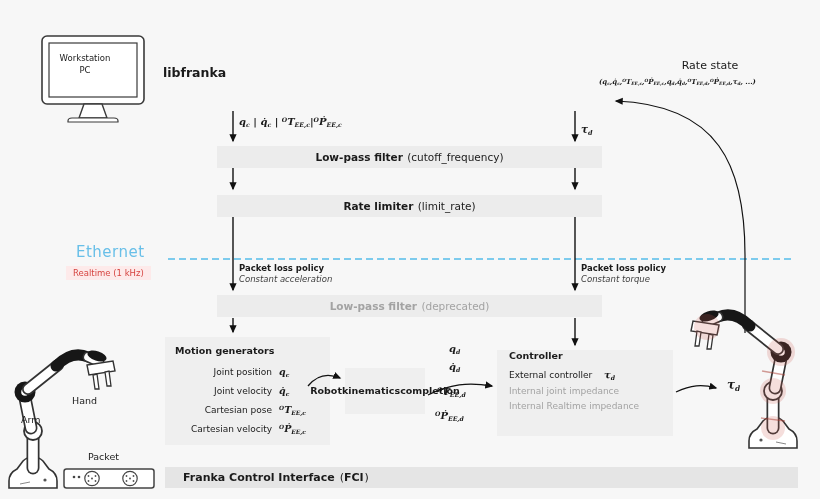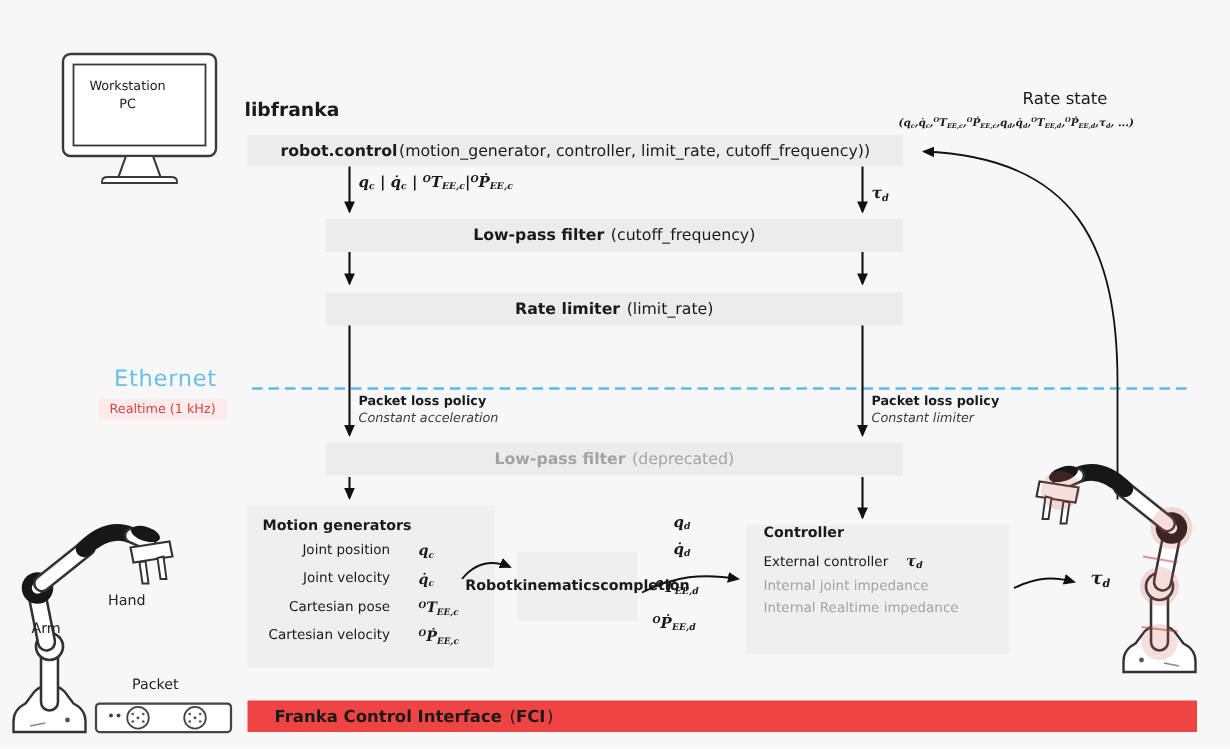--- a/index.html
+++ b/index.html
@@ -28,49 +28,45 @@
   #realtime-badge{left:66px;top:266px;background:#fdeaea;color:#d64541;font-size:8.5px;padding:2px 7px}
   .pll{position:absolute;z-index:4;font-size:8.5px;line-height:1.35}
   .pll .t{font-weight:bold}
   .pll .s{font-style:italic;color:#3d3d3d}
   #pll-left{left:239px;top:263px}
   #pll-right{left:581px;top:263px}
   #robot-state-title{left:645px;top:59px;width:130px;text-align:center;font-size:11px}
   #robot-state-formula{left:599px;top:77px;font-size:7px;white-space:nowrap}
   #mg-box{left:165px;top:337px;width:165px;height:108px;background:#efefef;z-index:1}
   #mg-box .mg-title{font-size:9.5px;font-weight:bold;margin:8px 0 6px 10px}
-  .mg-row{display:flex;justify-content:flex-end;align-items:flex-start;gap:19px;padding-right:5px;height:19px;font-size:9px}
+  .mg-row{display:flex;justify-content:flex-end;align-items:center;gap:7px;padding-right:5px;height:19px;font-size:9px}
   .mg-row .math{font-size:9.5px;min-width:46px;text-align:left}
   #kin-box{left:345px;top:368px;width:80px;height:46px;background:#efefef;z-index:1;
            display:flex;flex-direction:row;align-items:center;justify-content:center;
            font-size:9.5px;font-weight:bold;line-height:1.25;text-align:center}
   .qd{position:absolute;z-index:4;font-size:10px}
   #ctrl-box{left:497px;top:350px;width:176px;height:86px;background:#efefef;z-index:1;font-size:9px}
   #ctrl-box .c-title{font-size:9.5px;font-weight:bold;margin:0 0 8px 12px}
   .c-row{margin:0 0 5px 12px;white-space:nowrap}
   .c-row .math{font-size:10px;margin-left:9px}
   #tau-out{left:727px;top:378px;font-size:12px}
-  #fci-bar{left:165px;top:467px;width:633px;height:21px;background:#ef4444;z-index:1;
+  #fci-bar{left:165px;top:467px;width:633px;height:21px;background:#e5e5e5;z-index:1;
            display:flex;align-items:center;padding-left:18px;font-size:11px}
   #fci-bar .sp{margin-left:4px}
   .hwlabel{position:absolute;z-index:4;font-size:9.5px;color:#222}
   #hand-label{left:72px;top:395px}
   #arm-label{left:21px;top:414px}
   #control-label{left:88px;top:451px}
   #ws-label{left:50px;top:53px;width:70px;text-align:center;font-size:8.5px;line-height:1.4;z-index:4}
 </style>
 </head>
 <body>
 
 <div class="canvas">
 
-  <div class="gbox boxes" id="robot-control-box">
-    <b>robot.control</b>
-      <span>(motion_generator, controller, limit_rate, cutoff_frequency))</span>
-  </div>
   <div class="gbox boxes" id="lowpass-box">
     <b>Low-pass filter</b>&nbsp;<span>(cutoff_frequency)</span>
   </div>
   <div class="gbox boxes" id="rate-box">
     <b>Rate limiter</b>&nbsp;<span>(limit_rate)</span>
   </div>
   <div class="gbox boxes" id="deprecated-box">
     <b>Low-pass filter</b>&nbsp;<span>(deprecated)</span>
   </div>
 
@@ -121,21 +117,21 @@
   <div class="txt math" id="left-cmd">q<sub>c</sub> | q̇<sub>c</sub> | <sup>O</sup>T<sub>EE,c</sub>|<sup>O</sup>Ṗ<sub>EE,c</sub></div>
   <div class="txt math" id="right-cmd">τ<sub>d</sub></div>
   <div class="txt" id="ethernet-label">Ethernet</div>
   <div class="txt" id="realtime-badge">Realtime (1 kHz)</div>
   <div class="pll" id="pll-left">
     <div class="t">Packet loss policy</div>
     <div class="s">Constant acceleration</div>
   </div>
   <div class="pll" id="pll-right">
     <div class="t">Packet loss policy</div>
-    <div class="s">Constant limiter</div>
+    <div class="s">Constant torque</div>
   </div>
   <div class="txt" id="robot-state-title">Rate state</div>
   <div class="txt math" id="robot-state-formula">(q<sub>c</sub>,q̇<sub>c</sub>,<sup>O</sup>T<sub>EE,c</sub>,<sup>O</sup>Ṗ<sub>EE,c</sub>,q<sub>d</sub>,q̇<sub>d</sub>,<sup>O</sup>T<sub>EE,d</sub>,<sup>O</sup>Ṗ<sub>EE,d</sub>,τ<sub>d</sub>, ...)</div>
 
   <span class="qd math" style="left:449px;top:343px">q<sub>d</sub></span>
   <span class="qd math" style="left:449px;top:361px">q̇<sub>d</sub></span>
   <span class="qd math" style="left:437px;top:386px"><sup>O</sup>T<sub>EE,d</sub></span>
   <span class="qd math" style="left:435px;top:410px"><sup>O</sup>Ṗ<sub>EE,d</sub></span>
 
   <div class="txt math" id="tau-out">τ<sub>d</sub></div>

